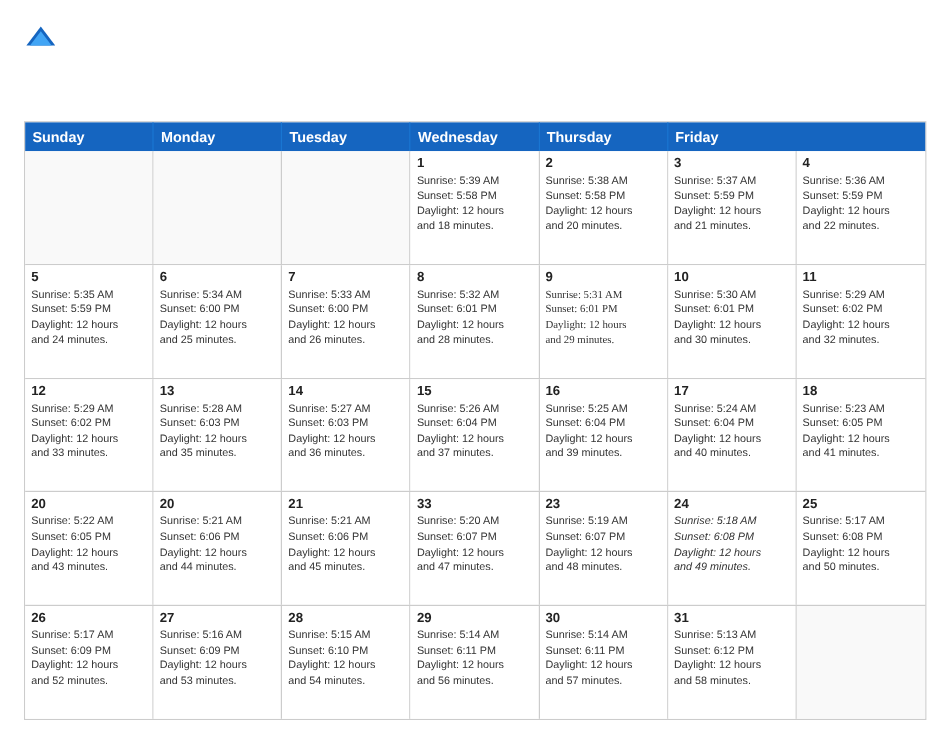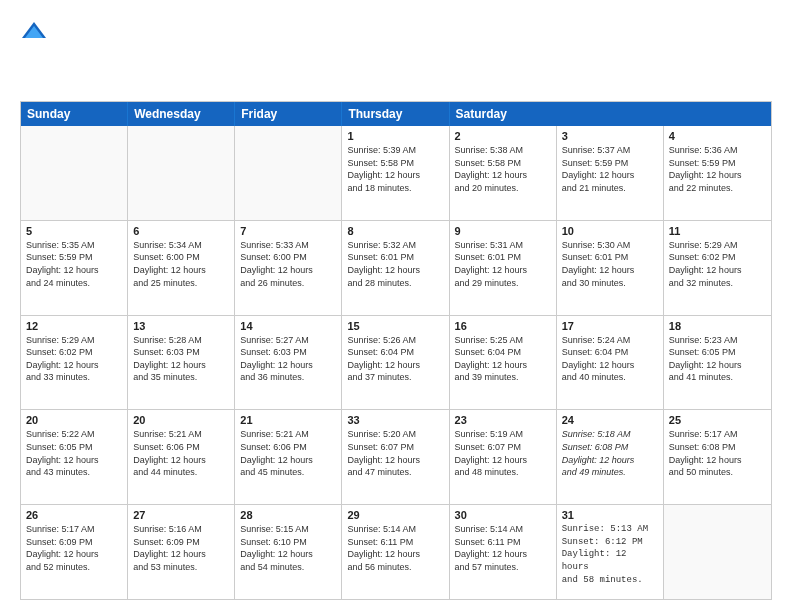--- a/index.html
+++ b/index.html
@@ -125,24 +125,25 @@
     </div>
     <div class="title-block">
       <div class="month-title"></div>
       <div class="subtitle"></div>
     </div>
   </div>
 
   <div class="calendar">
     <div class="cal-header">
     <div class="cal-header-cell">Sunday</div>
+        <div class="cal-header-cell">Monday</div>
+        <div class="cal-header-cell">Tuesday</div>
         <div class="cal-header-cell">Wednesday</div>
+        <div class="cal-header-cell">Thursday</div>
         <div class="cal-header-cell">Friday</div>
-        <div class="cal-header-cell">Thursday</div>
-        <div class="cal-header-cell">Saturday</div>
       </div>
     <div class="cal-body">
     <div class="cal-row">
           <div class="cal-cell empty"></div>
           <div class="cal-cell empty"></div>
           <div class="cal-cell empty"></div>
           <div class="cal-cell">
             <div class="day-num">1</div>
             <div class="cell-info" style="white-space: pre-line;">Sunrise: 5:39 AM
 Sunset: 5:58 PM
@@ -195,21 +196,21 @@
           </div>
           <div class="cal-cell">
             <div class="day-num">8</div>
             <div class="cell-info" style="white-space: pre-line;">Sunrise: 5:32 AM
 Sunset: 6:01 PM
 Daylight: 12 hours
 and 28 minutes.</div>
           </div>
           <div class="cal-cell">
             <div class="day-num">9</div>
-            <div class="cell-info" style="white-space: pre-line;">Sunrise: 5:31 AM
+            <div class="cell-info" style="white-space: pre-line; font-family: Liberation Serif, serif;">Sunrise: 5:31 AM
 Sunset: 6:01 PM
 Daylight: 12 hours
 and 29 minutes.</div>
           </div>
           <div class="cal-cell">
             <div class="day-num">10</div>
             <div class="cell-info" style="white-space: pre-line;">Sunrise: 5:30 AM
 Sunset: 6:01 PM
 Daylight: 12 hours
 and 30 minutes.</div>
@@ -355,21 +356,21 @@
           </div>
           <div class="cal-cell">
             <div class="day-num">30</div>
             <div class="cell-info" style="white-space: pre-line;">Sunrise: 5:14 AM
 Sunset: 6:11 PM
 Daylight: 12 hours
 and 57 minutes.</div>
           </div>
           <div class="cal-cell">
             <div class="day-num">31</div>
-            <div class="cell-info" style="white-space: pre-line; font-family: Liberation Mono, monospace;">Sunrise: 5:13 AM
+            <div class="cell-info" style="white-space: pre-line;">Sunrise: 5:13 AM
 Sunset: 6:12 PM
 Daylight: 12 hours
 and 58 minutes.</div>
           </div>
           <div class="cal-cell empty"></div>
         </div>
       </div>
   </div>
 </div>
 

